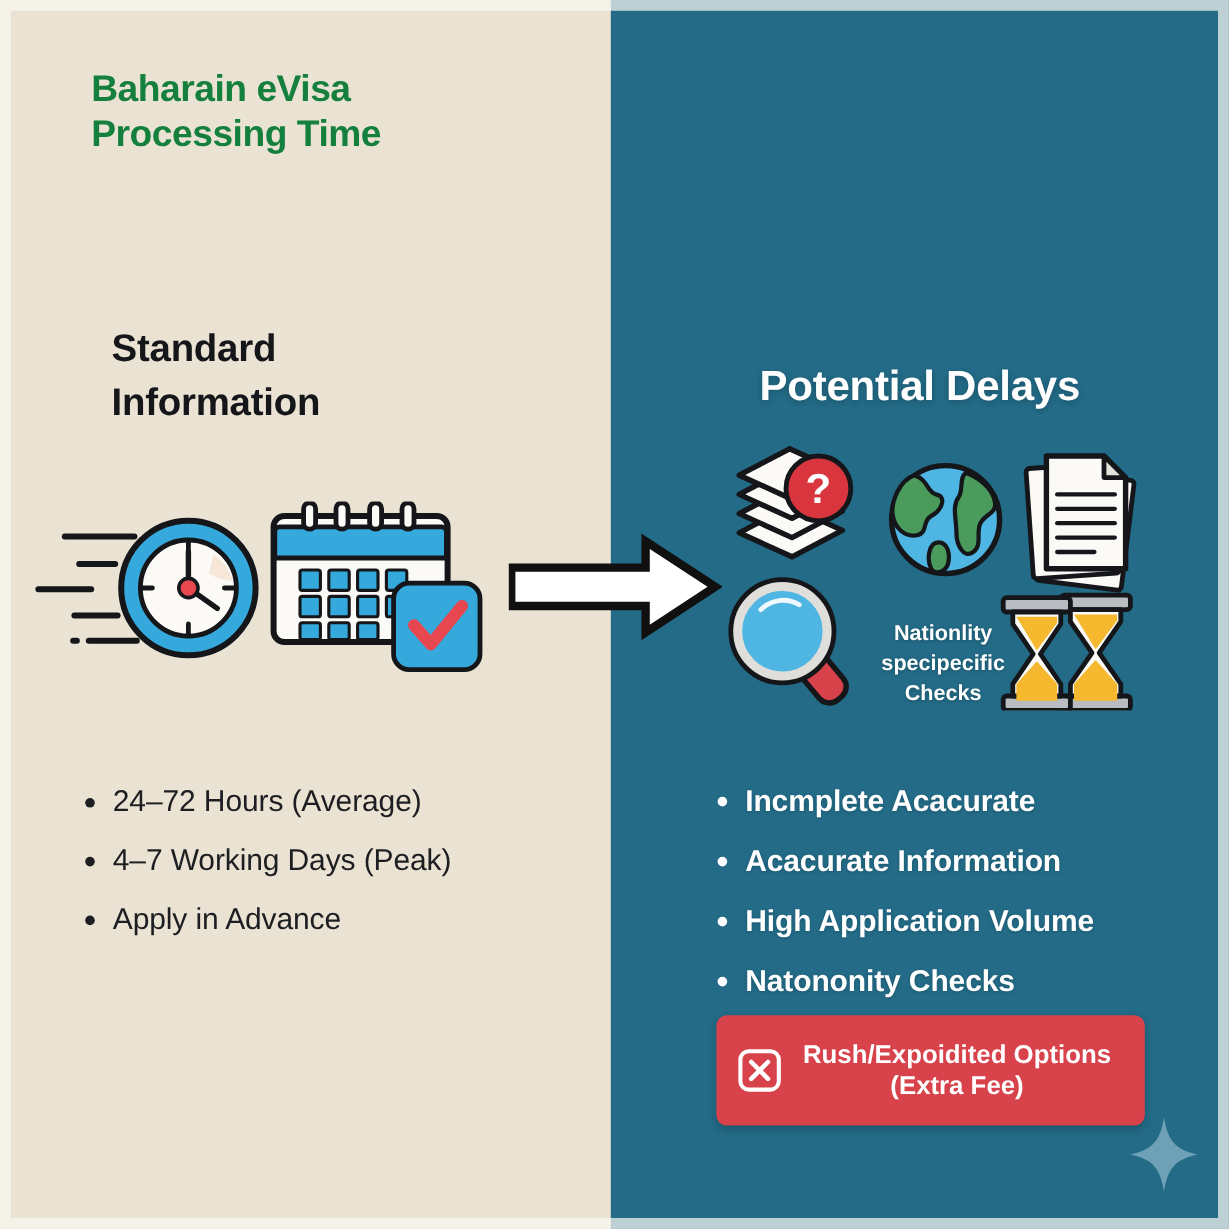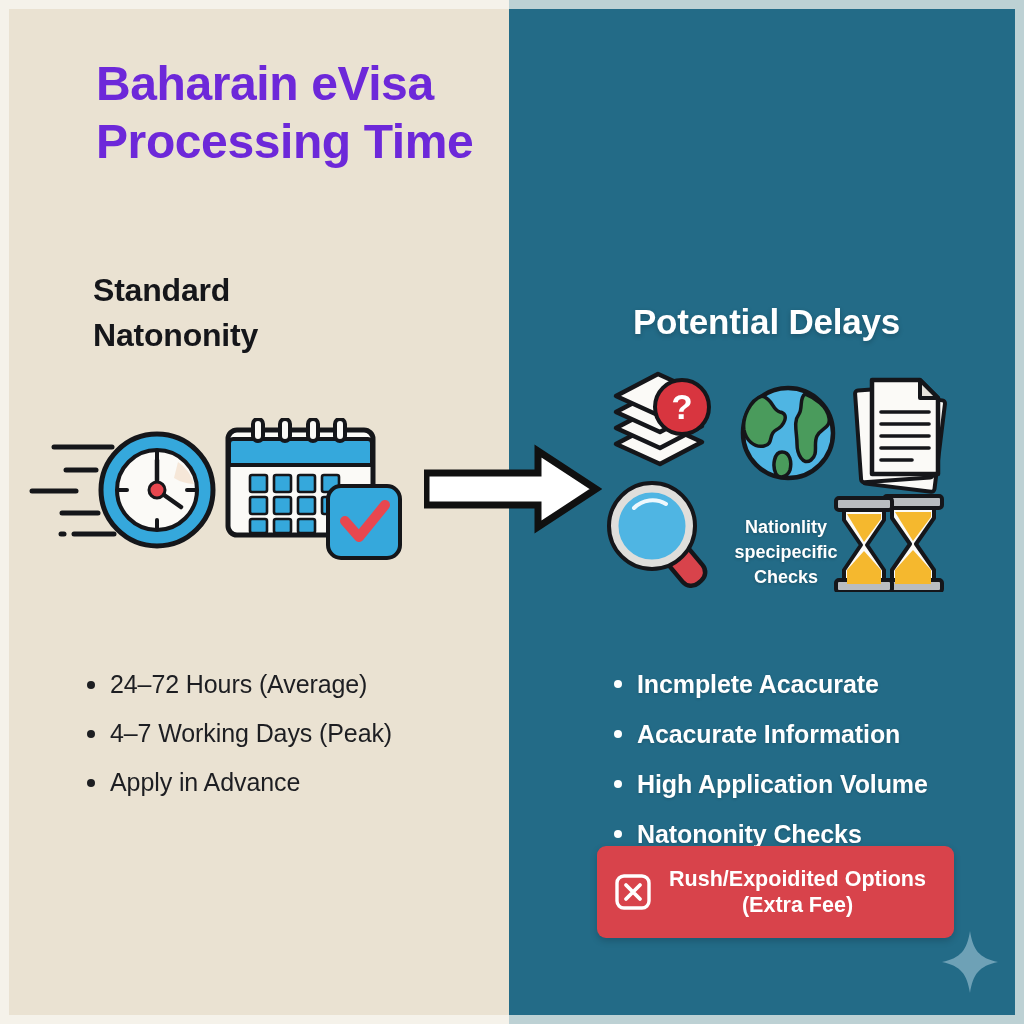--- a/index.html
+++ b/index.html
@@ -37,27 +37,27 @@
     inset: 0;
     border: 9px solid rgba(250, 248, 242, 0.72);
     box-sizing: border-box;
     pointer-events: none;
     z-index: 40;
   }
 
   
   .main-title {
     position: absolute;
-    left: 96px;
+    left: 76px;
     top: 55px;
     width: 420px;
-    font-size: 48px;
+    font-size: 31px;
     font-weight: bold;
     line-height: 1.21;
-    color: #6d28d9;
+    color: #15803d;
     letter-spacing: -0.4px;
   }
   .sub-title-left {
     position: absolute;
     left: 93px;
     top: 268px;
     width: 330px;
     font-size: 32px;
     font-weight: bold;
     line-height: 1.42;
@@ -74,21 +74,21 @@
     font-weight: bold;
     color: #ffffff;
     letter-spacing: -0.2px;
     text-shadow: 0 2px 5px rgba(0,0,0,0.22);
     margin-top: 24px;
   }
 
   
   ul.bullets {
     position: absolute;
-    margin: 16px;
+    margin: 0;
     padding: 0;
     list-style: none;
   }
   ul.bullets li {
     position: relative;
     padding-left: 32px;
     margin-bottom: 8px;
   }
   ul.bullets li::before {
     content: "";
@@ -215,21 +215,21 @@
   <div class="panel panel-left"></div>
   <div class="panel panel-right"></div>
 
   <div class="main-title">
     <div>Baharain eVisa</div>
     <div>Processing Time</div>
   </div>
 
   <div class="sub-title-left">
     <div>Standard</div>
-    <div>Natononity</div>
+    <div>Information</div>
   </div>
 
   <div class="icons-left">
     <svg viewBox="0 0 390 175" width="390" height="175">
 
       <g stroke="#15161a" stroke-width="5" stroke-linecap="round" fill="none">
         <line x1="26" y1="29" x2="84" y2="29"></line>
         <line x1="38" y1="52" x2="68" y2="52"></line>
         <line x1="4" y1="73" x2="48" y2="73"></line>
         <line x1="34" y1="95" x2="70" y2="95"></line>

